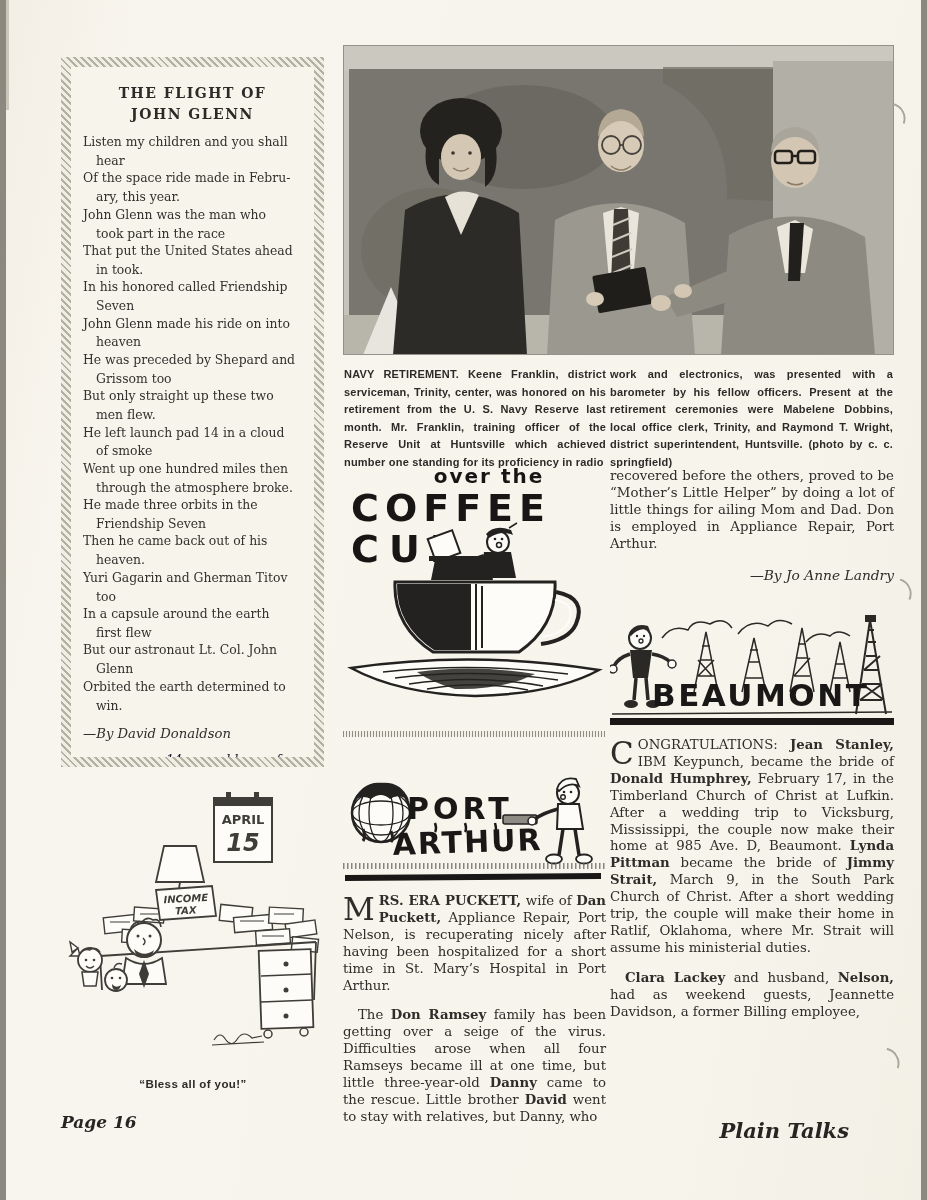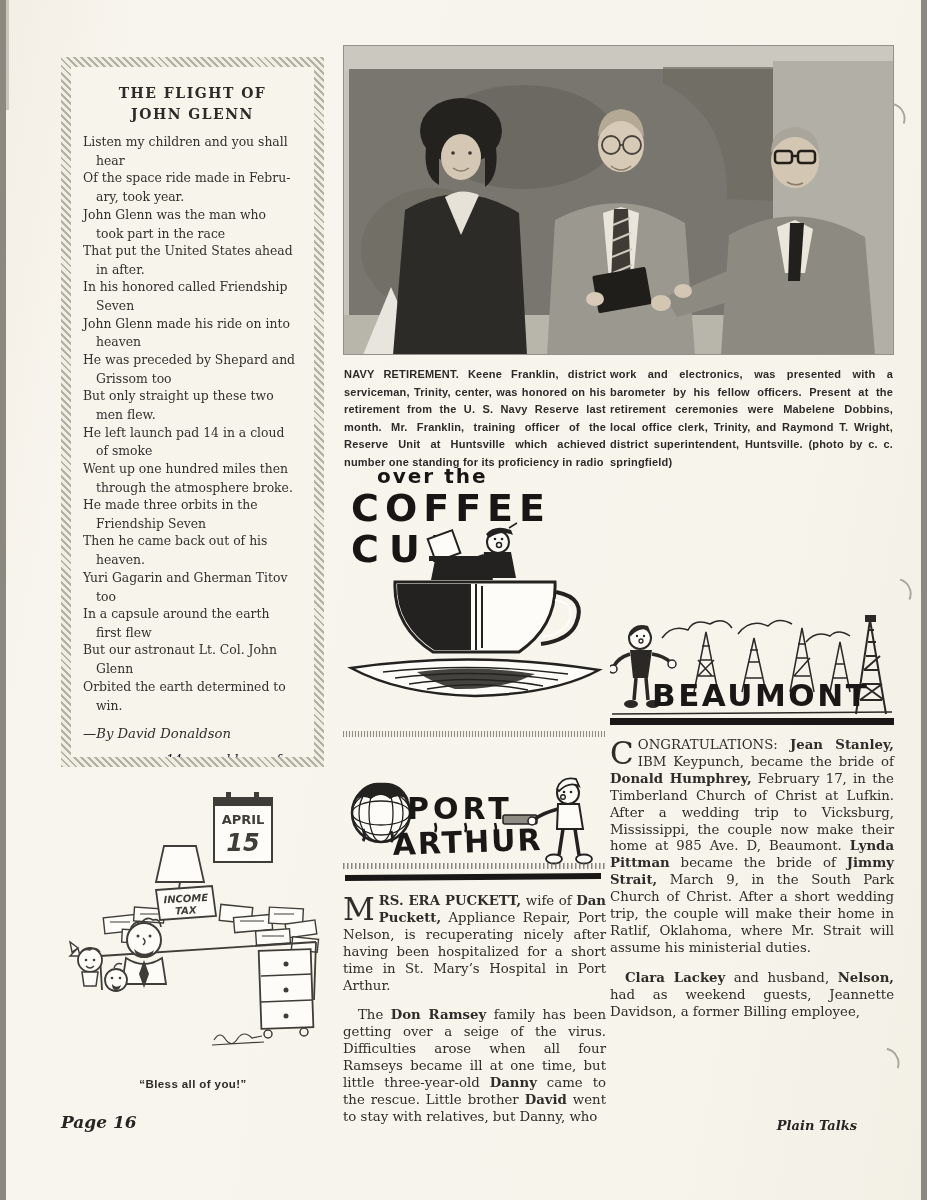--- a/index.html
+++ b/index.html
@@ -25,21 +25,21 @@
 
   
   .photo{left:337px;top:45px;width:551px;height:310px;}
   .caption{font-family:"Liberation Sans",sans-serif;font-weight:bold;font-size:11px;
            line-height:17.6px;color:#2c2b28;text-align:justify;letter-spacing:0.2px;}
   .caption-left{left:338px;top:366px;width:262px;}
   .caption-right{left:604px;top:366px;width:283px;}
 
   
   .coffee-head{left:345px;top:464px;width:250px;color:#171614;font-family:"DejaVu Sans",sans-serif;}
-  .coffee-over{font-size:20px;font-weight:bold;letter-spacing:2px;margin-left:26px;}
+  .coffee-over{font-size:20px;font-weight:bold;letter-spacing:2px;margin-left:26px;text-align:center;}
   .coffee-big{font-size:38px;font-weight:900;line-height:41px;letter-spacing:6px;}
   .coffee-big.cup{letter-spacing:10px;}
 
   .divider{left:337px;top:731px;width:262px;height:6px;
            background:repeating-linear-gradient(90deg,#8f8c81 0 1px,#f2efe6 1px 3px);}
 
   
   .body-col{font-size:13.3px;line-height:16.9px;text-align:justify;color:#2f2d29;}
   .col-mid{left:337px;top:893px;width:263px;}
   .col-right-top{left:604px;top:468px;width:284px;}
@@ -57,21 +57,21 @@
   .coffee-svg{left:337px;top:522px;width:263px;height:205px;}
   .beaumont-svg{left:604px;top:612px;width:284px;height:118px;}
   .portarthur-svg{left:337px;top:763px;width:263px;height:122px;}
   .tax-svg{left:58px;top:788px;width:258px;height:282px;}
   .bless{left:58px;top:1078px;width:258px;text-align:center;
          font-family:"Liberation Sans",sans-serif;font-weight:bold;font-size:11.5px;
          letter-spacing:0.4px;color:#2c2b28;}
 
   
   .footer-left{left:55px;top:1112px;font-weight:bold;font-style:italic;font-size:17px;color:#262522;}
-  .footer-right{right:64px;top:1118px;font-weight:bold;font-style:italic;font-size:13px;color:#262522;}
+  .footer-right{right:72px;top:1118px;font-weight:bold;font-style:italic;font-size:21px;color:#262522;}
 
   
   .curl{position:absolute;width:34px;height:30px;border:2px solid transparent;
         border-right-color:#a9a79c;border-radius:50%;}
   .curl.c1{left:862px;top:103px;transform:rotate(-28deg);}
   .curl.c2{left:868px;top:578px;transform:rotate(-25deg);}
   .curl.c3{left:856px;top:1048px;transform:rotate(-30deg);}
   .edge-strip{left:0;top:0;width:3px;height:110px;background:#c9c6ba;}
 </style>
 </head>
@@ -83,25 +83,25 @@
 
   <div class="abs poem-box">
     <div class="poem-title">
       <div>THE FLIGHT OF</div>
       <div>JOHN GLENN</div>
     </div>
     <div>
         <div class="poem-line">Listen my children and you shall</div>
         <div class="poem-line cont">hear</div>
         <div class="poem-line">Of the space ride made in Febru-</div>
-        <div class="poem-line cont">ary, took year.</div>
+        <div class="poem-line cont">ary, this year.</div>
         <div class="poem-line">John Glenn was the man who</div>
         <div class="poem-line cont">took part in the race</div>
         <div class="poem-line">That put the United States ahead</div>
-        <div class="poem-line cont">in after.</div>
+        <div class="poem-line cont">in took.</div>
         <div class="poem-line">In his honored called Friendship</div>
         <div class="poem-line cont">Seven</div>
         <div class="poem-line">John Glenn made his ride on into</div>
         <div class="poem-line cont">heaven</div>
         <div class="poem-line">He was preceded by Shepard and</div>
         <div class="poem-line cont">Grissom too</div>
         <div class="poem-line">But only straight up these two</div>
         <div class="poem-line cont">men flew.</div>
         <div class="poem-line">He left launch pad 14 in a cloud</div>
         <div class="poem-line cont">of smoke</div>
@@ -262,20 +262,24 @@
     </g>
     <line x1="0" y1="103" x2="263" y2="103" stroke="#6b6963" stroke-width="6" stroke-dasharray="1.5 2.5" opacity="0.8"></line>
     <path d="M2,112 L258,110 L258,116 L2,118 Z" fill="#191816"></path>
   </svg>
 
   <div class="abs body-col col-mid">
     <p class="para"><span class="dc">M</span><span class="b">RS. ERA PUCKETT,</span><span> wife of </span><span class="b">Dan Puckett,</span><span> Appliance Repair, Port Nelson, is recuperating nicely after having been hospitalized for a short time in St. Mary’s Hospital in Port Arthur.</span></p>
     <p class="para ind"><span>The </span><span class="b">Don Ramsey</span><span> family has been getting over a seige of the virus. Difficulties arose when all four Ramseys became ill at one time, but little three-year-old </span><span class="b">Danny</span><span> came to the rescue. Little brother </span><span class="b">David</span><span> went to stay with relatives, but Danny, who</span></p>
   </div>
 
+  <div class="abs body-col col-right-top">
+    <p class="para">recovered before the others, proved to be “Mother’s Little Helper” by doing a lot of little things for ailing Mom and Dad.  Don is employed in Appliance Repair, Port Arthur.</p>
+    <div class="byline-right">—By Jo Anne Landry</div>
+  </div>
 
   <svg class="abs beaumont-svg" viewBox="0 0 284 118">
     <path d="M52,26 q10,-14 26,-8 q6,-12 22,-6 q14,-8 22,4 M128,22 q12,-16 30,-8 q10,-10 24,-2 M196,30 q10,-12 24,-6 q8,-8 20,0" stroke="#2a2926" stroke-width="1.5" fill="none"></path>
     <g stroke="#2a2926" stroke-width="1.5" fill="none">
       <path d="M84,80 L96,20 L108,80 M88,64 h16 M90,48 h12 M92,34 h8 M88,64 L104,48 M88,48 L102,64"></path>
       <path d="M132,80 L144,26 L156,80 M136,66 h16 M138,50 h12 M140,38 h8"></path>
       <path d="M180,80 L192,16 L204,80 M184,64 h16 M186,46 h12 M188,32 h8 M184,64 L200,46"></path>
       <path d="M220,80 L230,30 L240,80 M223,66 h14 M225,52 h10"></path>
     </g>
     <g stroke="#2a2926" stroke-width="2" fill="none">

